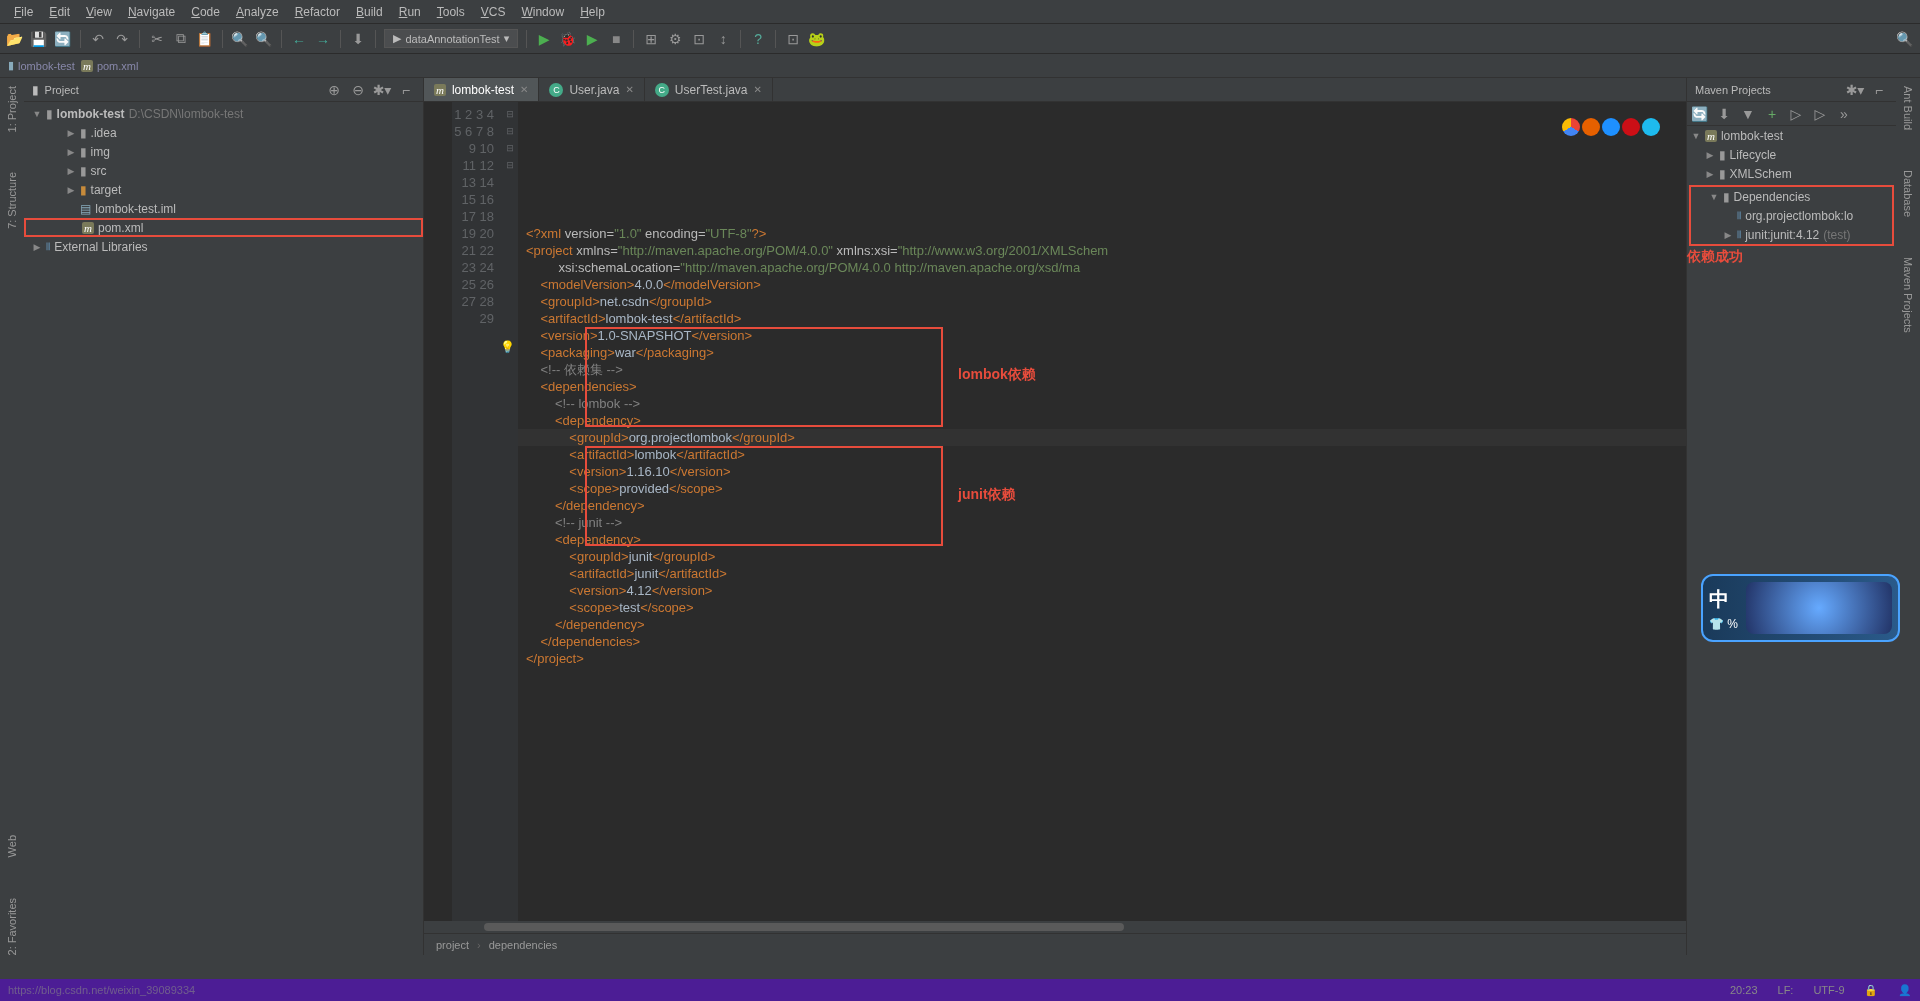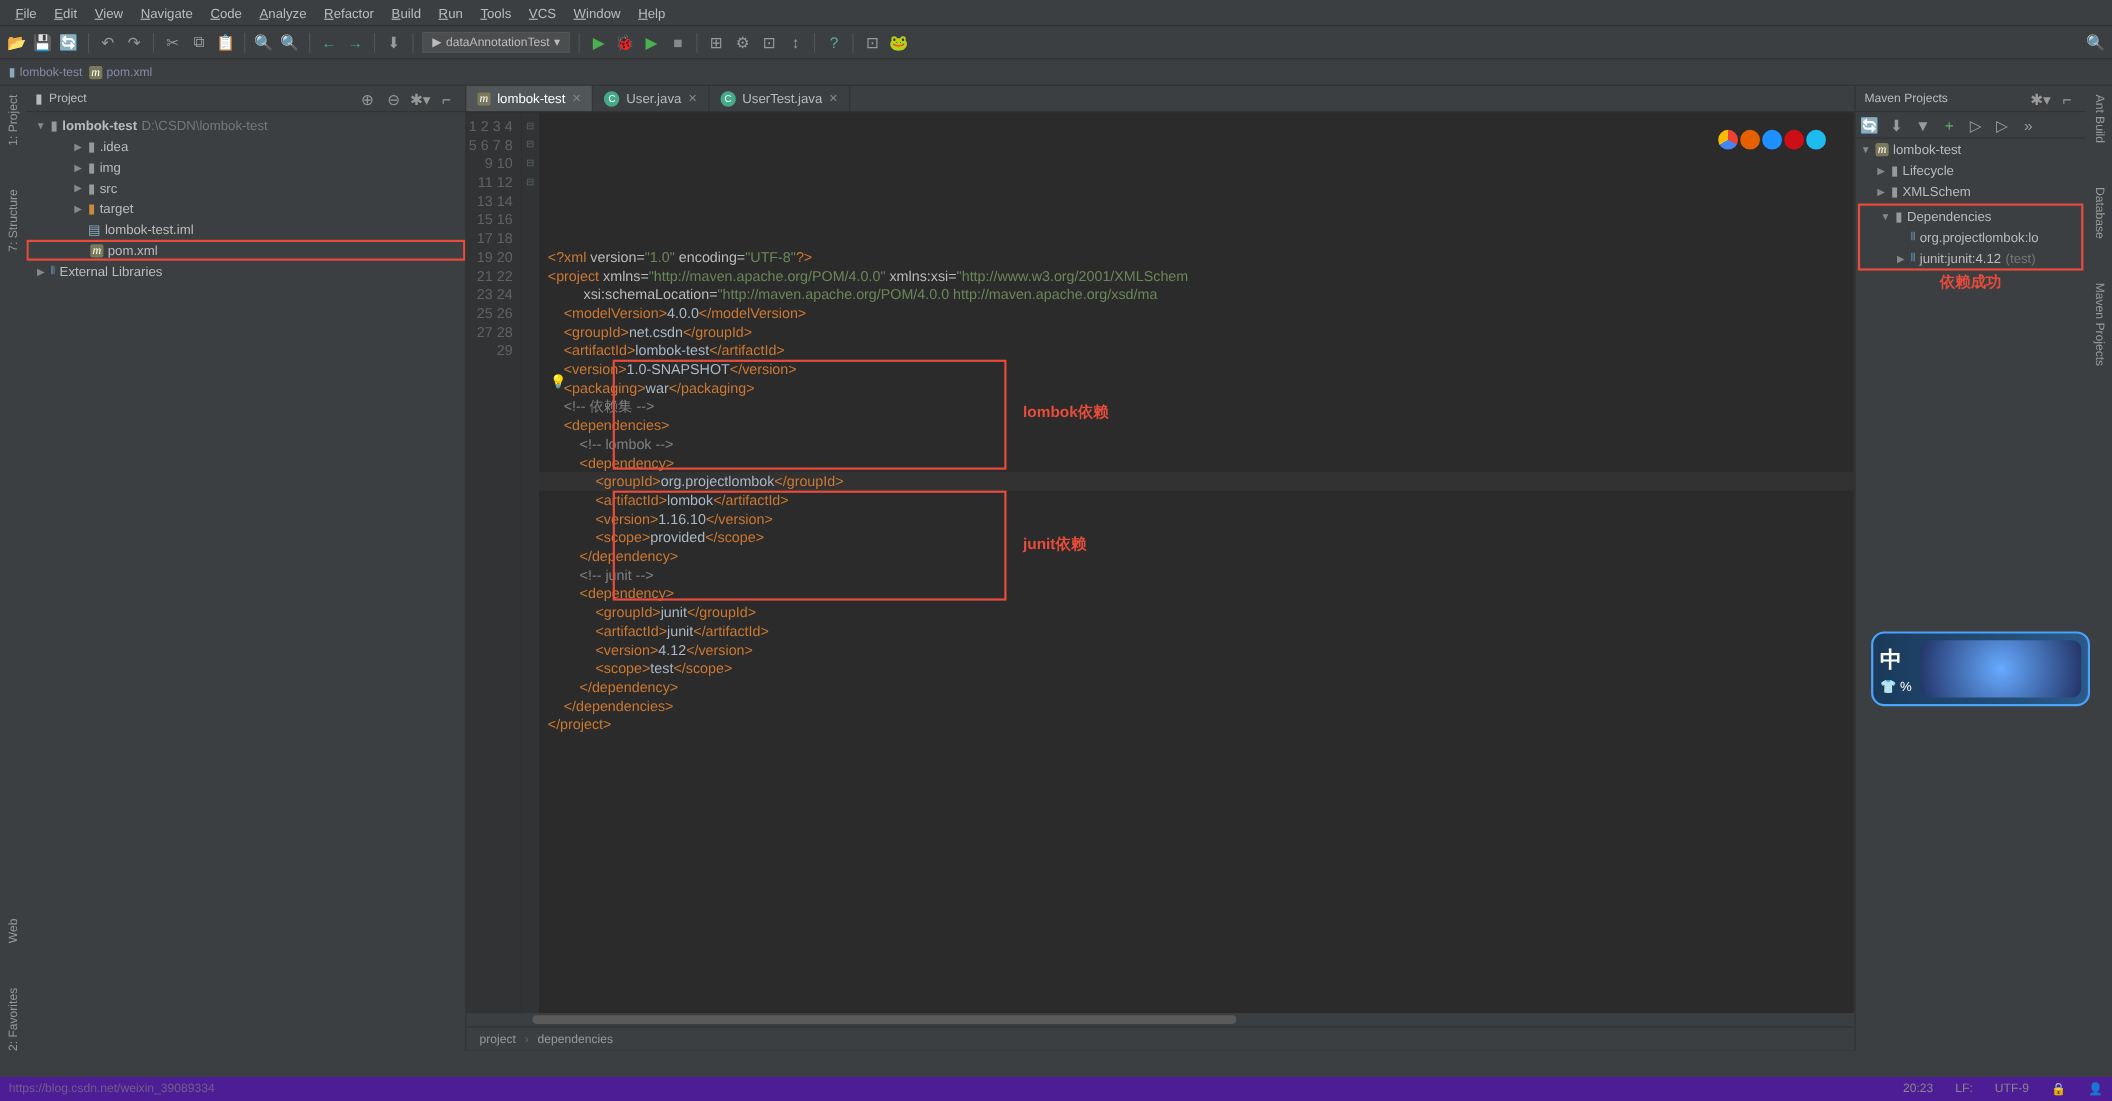--- a/index.html
+++ b/index.html
@@ -28,21 +28,21 @@
 .ico-folder { color:#999; }
 .ico-folder-open { color:#c78b3b; }
 .file-name { color:#bbb; }
 .file-path { color:#777; }
 .red-box { border:2px solid #e74c3c; }
 .editor-area { flex:1; display:flex; flex-direction:column; background:#2b2b2b; }
 .tabs { display:flex; height:24px; background:#3c3f41; border-bottom:1px solid #323232; }
 .tab { display:flex; align-items:center; padding:0 10px; gap:6px; border-right:1px solid #323232; font-size:12px; cursor:pointer; }
 .tab.active { background:#515658; color:#fff; }
 .tab .close { color:#888; font-size:10px; }
-.code-wrap { flex:1; display:flex; overflow:hidden; position:relative; font-family:Consolas,monospace; font-size:13px; }
+.code-wrap { flex:1; display:flex; overflow:hidden; position:relative; font-family:Consolas,monospace; font-size:13px;margin-left:28px; }
 .gutter { width:50px; background:#313335; color:#606366; text-align:right; padding:4px 8px 4px 0; line-height:17px; user-select:none; }
 .code { flex:1; padding:4px 0 4px 8px; line-height:17px; white-space:pre; color:#a9b7c6; overflow:auto; position:relative; }
 .tag { color:#cc7832; }
 .attr { color:#bababa; }
 .str { color:#6a8759; }
 .txt { color:#a9b7c6; }
 .com { color:#808080; }
 .hl-line { background:#323232; position:absolute; left:0; right:0; height:17px; z-index:0; }
 .fold-col { width:16px; background:#313335; padding-top:4px; line-height:17px; font-size:9px; color:#606366; text-align:center; }
 .code-annot-box { position:absolute; border:2px solid #e74c3c; pointer-events:none; z-index:5; }
@@ -346,21 +346,21 @@
           <span class="lib-ico">⫴</span>
           <span>org.projectlombok:lo</span>
         </div>
         <div class="mv-row mv-ind2">
           <span class="tri">▶</span>
           <span class="lib-ico">⫴</span>
           <span>junit:junit:4.12</span>
           <span class="gray">(test)</span>
         </div>
       </div>
-      <div class="red-label" style="position:relative;text-align:center;">依赖成功</div>
+      <div class="red-label" style="position:relative;text-align:left;">依赖成功</div>
     </div>
   </div>
 
   <div class="rightbar">
     <span class="vtext" style="transform:none">Ant Build</span>
     <span class="vtext" style="transform:none">Database</span>
     <span class="vtext" style="transform:none">Maven Projects</span>
   </div>
 </div>
 

